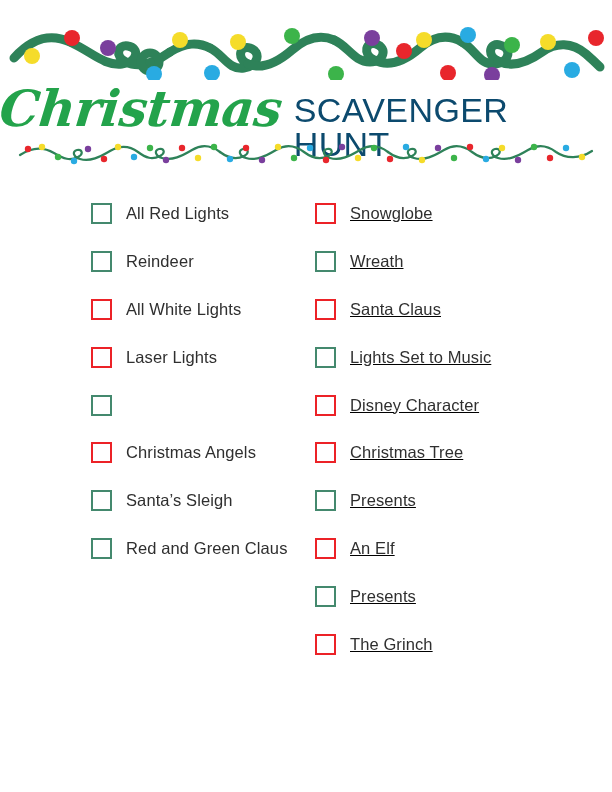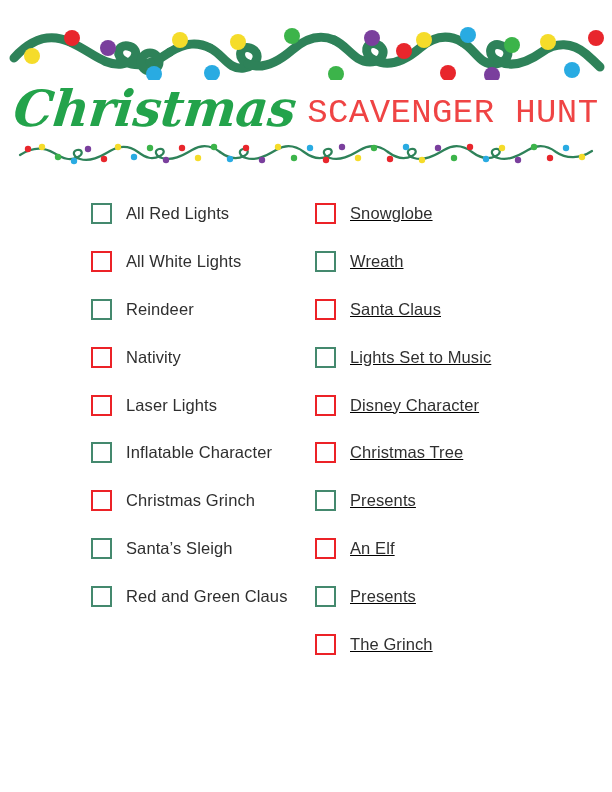--- a/index.html
+++ b/index.html
@@ -48,25 +48,25 @@
     font-weight: 700;
     font-size: 50px;
     line-height: 1;
     color: #23a34b;
     letter-spacing: -0.5px;
     transform: skewX(-6deg);
     position: relative;
     top: 4px;
   }
   .title-block {
-    font-family: Liberation Mono, monospace;
+    font-family: Liberation Sans, sans-serif;
     font-weight: 400;
     font-size: 34px;
     line-height: 1;
-    color: #ef4444;
+    color: #0c4a6e;
     letter-spacing: 0.4px;
     margin-left: 12px;
   }
 
   
   .string-divider {
     position: absolute;
     left: 18px;
     top: 141px;
     width: 576px;
@@ -207,42 +207,37 @@
   </svg>
 
   <div class="checklist">
 
     <div class="column column-left">
       <div class="item">
           <span class="checkbox green"></span>
           <span class="item-label">All Red Lights</span>
         </div>
       <div class="item">
+          <span class="checkbox green"></span>
+          <span class="item-label">Reindeer</span>
+        </div>
+      <div class="item">
           <span class="checkbox red"></span>
           <span class="item-label">All White Lights</span>
         </div>
       <div class="item">
-          <span class="checkbox green"></span>
-          <span class="item-label">Reindeer</span>
-        </div>
-      <div class="item">
-          <span class="checkbox red"></span>
-          <span class="item-label">Nativity</span>
-        </div>
-      <div class="item">
           <span class="checkbox red"></span>
           <span class="item-label">Laser Lights</span>
         </div>
       <div class="item">
           <span class="checkbox green"></span>
-          <span class="item-label">Inflatable Character</span>
-        </div>
-      <div class="item">
-          <span class="checkbox red"></span>
-          <span class="item-label">Christmas Grinch</span>
+        </div>
+      <div class="item">
+          <span class="checkbox red"></span>
+          <span class="item-label">Christmas Angels</span>
         </div>
       <div class="item">
           <span class="checkbox green"></span>
           <span class="item-label">Santa’s Sleigh</span>
         </div>
       <div class="item">
           <span class="checkbox green"></span>
           <span class="item-label">Red and Green Claus</span>
         </div>
     </div>

